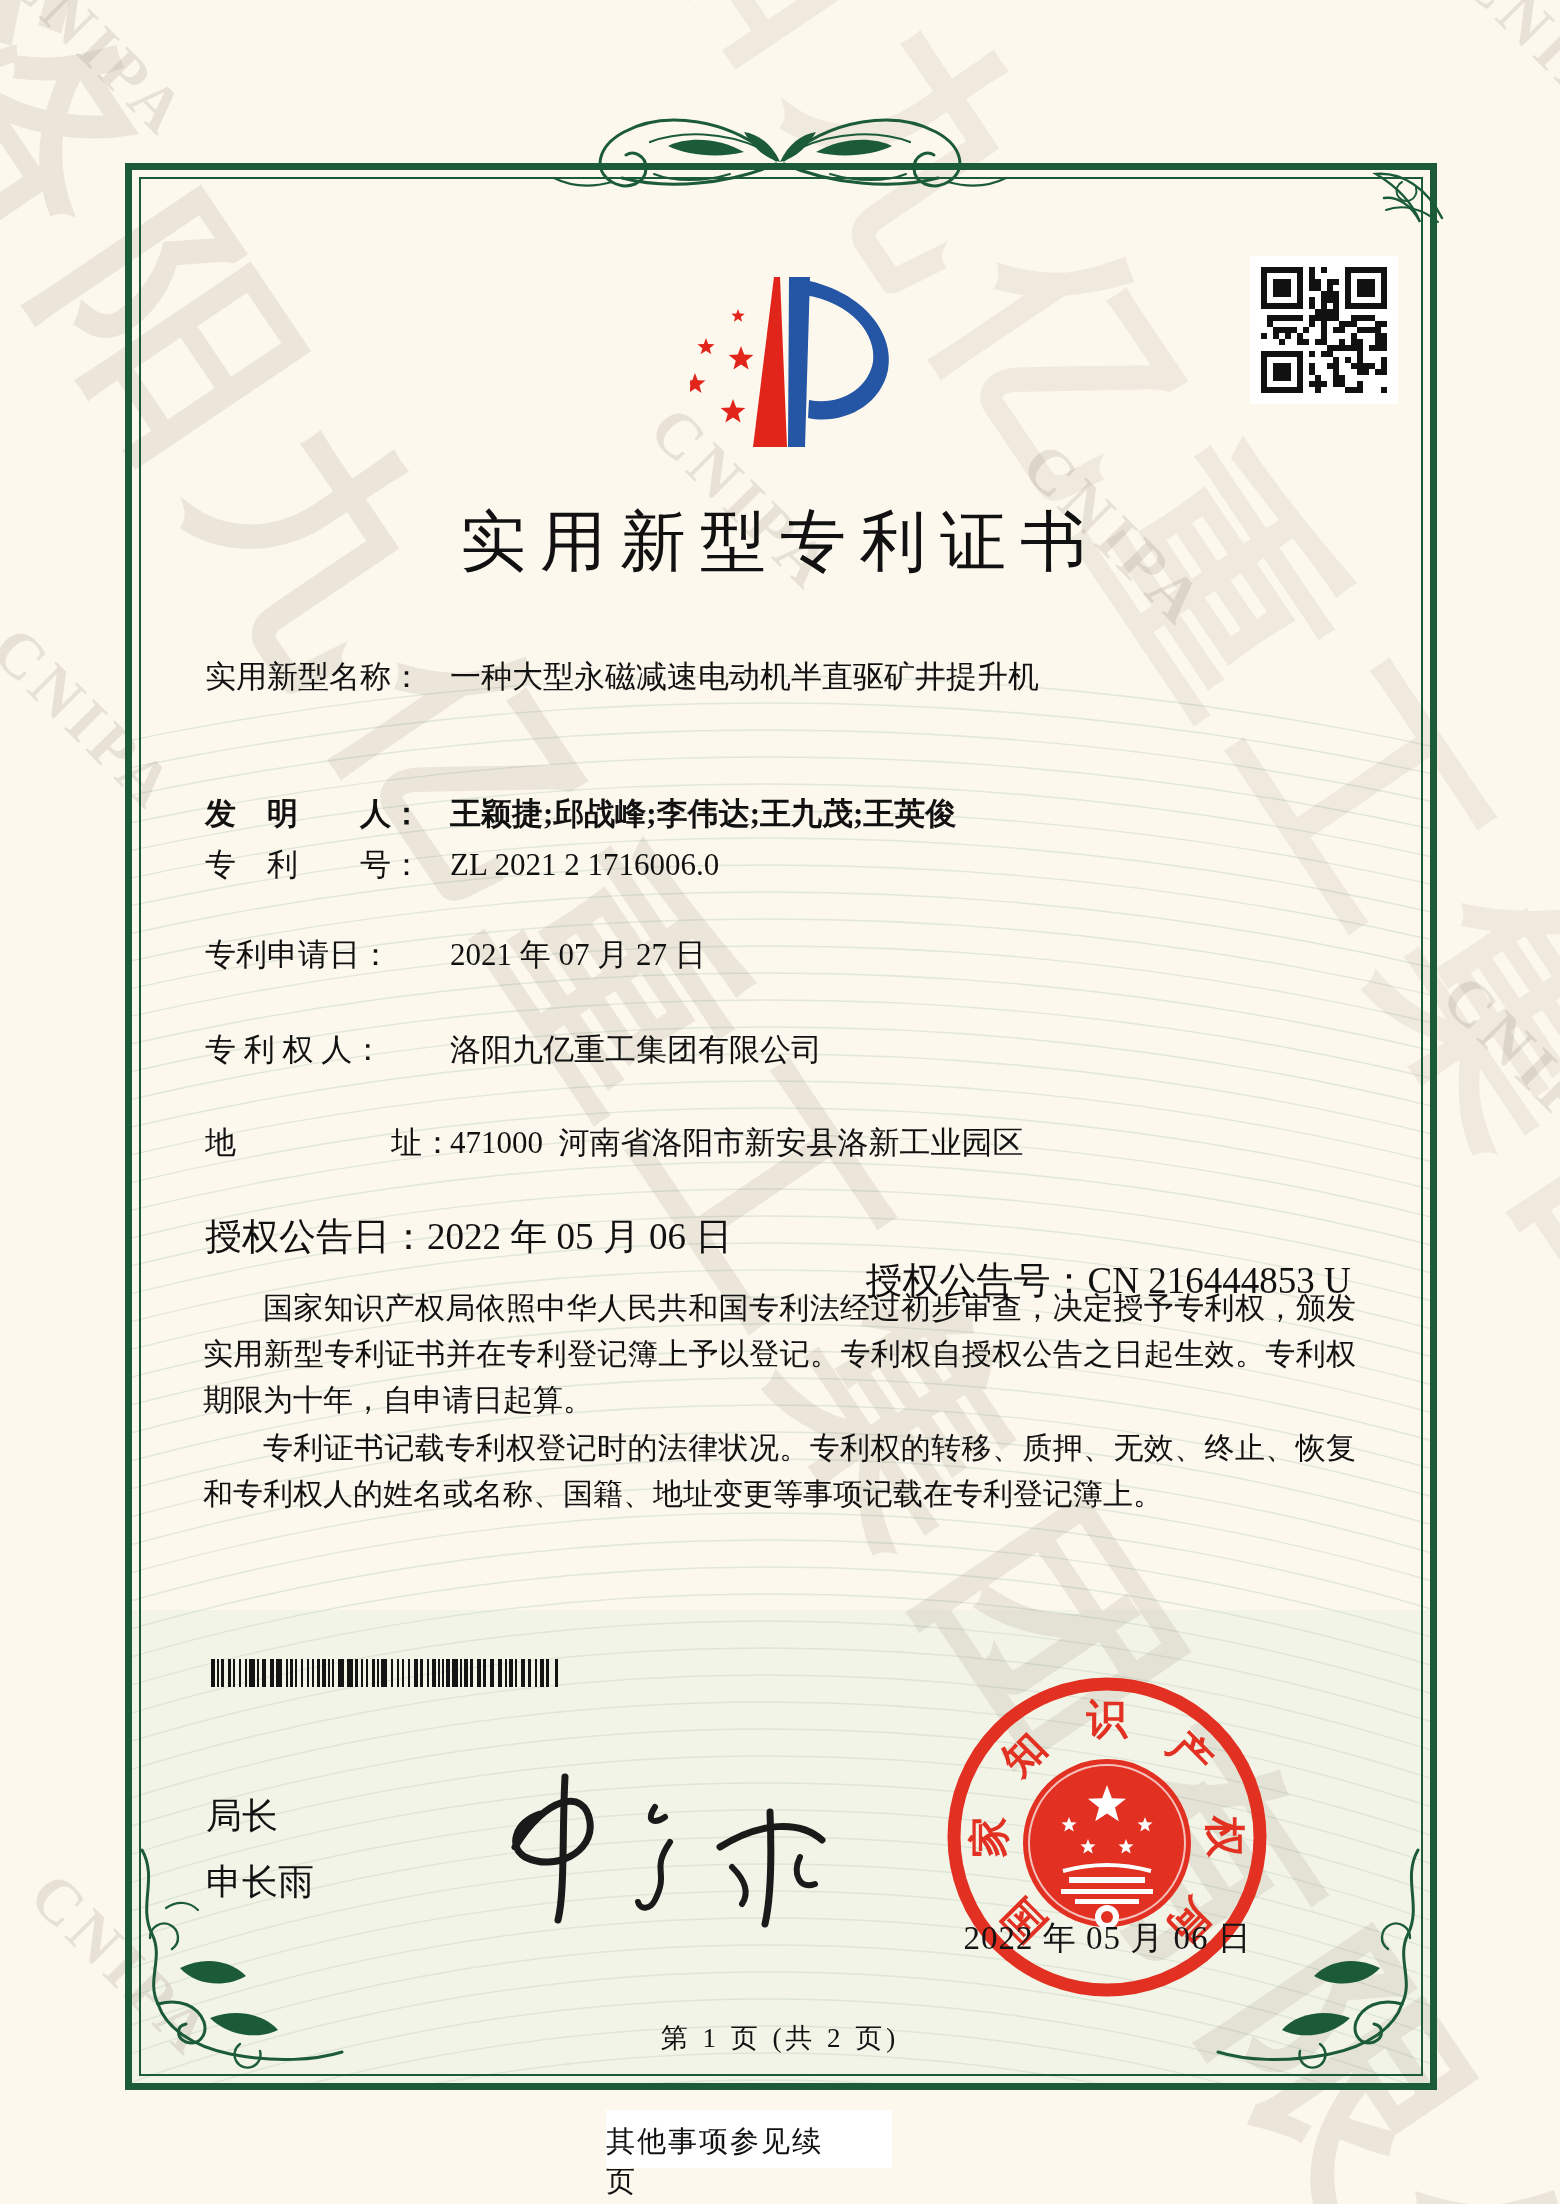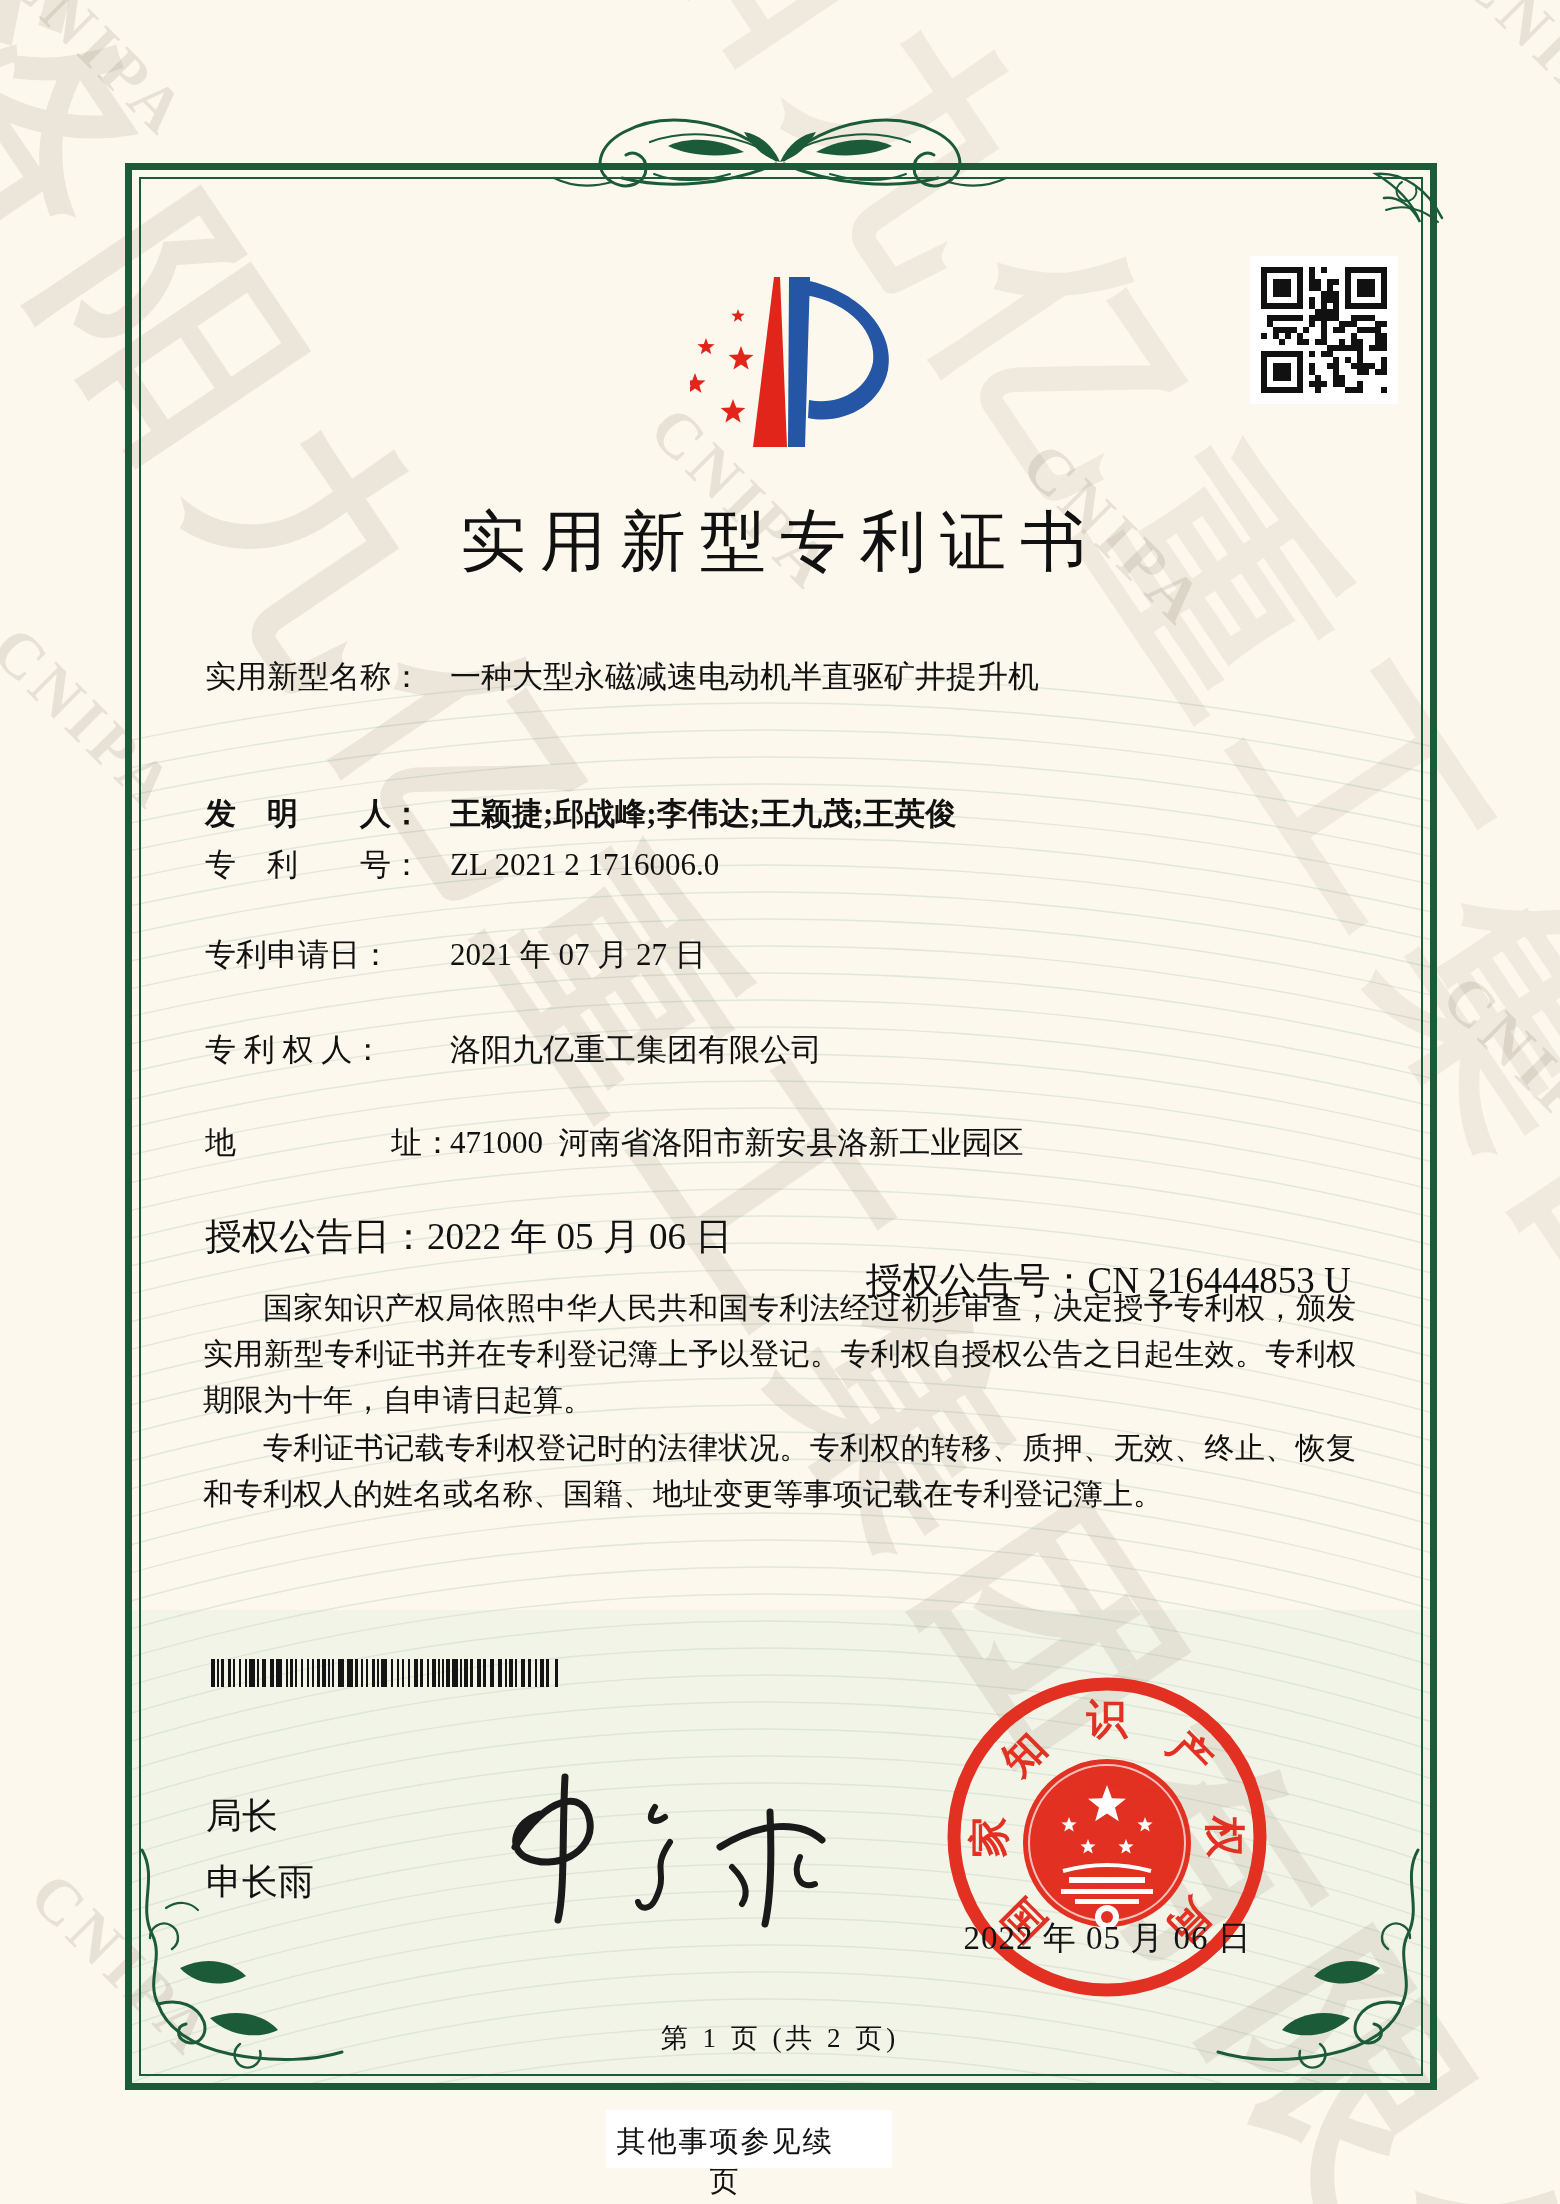--- a/index.html
+++ b/index.html
@@ -33,21 +33,21 @@
   .paras p{margin:0 0 2px 0;text-indent:2em;}
   .sig-pos{position:absolute;left:206px;top:1792px;font-size:36px;font-weight:500;z-index:5;
            font-family:"Liberation Sans","DejaVu Sans",sans-serif;}
   .sig-name{position:absolute;left:206px;top:1858px;font-size:36px;font-weight:500;z-index:5;
            font-family:"Liberation Sans","DejaVu Sans",sans-serif;}
   .seal-date{position:absolute;left:935px;top:1916px;width:345px;text-align:center;font-size:33px;
              letter-spacing:1px;z-index:7;color:#141414;}
   .pageinfo{position:absolute;left:0;top:2020px;width:100%;text-align:center;font-size:27px;
             letter-spacing:4px;z-index:5;}
   .contband{position:absolute;left:606px;top:2110px;width:286px;height:58px;background:#fff;z-index:4;}
-  .contnote{position:absolute;left:606px;top:2122px;width:238px;text-align:center;font-size:29px;
+  .contnote{position:absolute;left:606px;top:2122px;width:238px;font-size:29px;
             letter-spacing:2px;z-index:5;}
   .qrbox{position:absolute;left:1250px;top:256px;width:148px;height:148px;background:#fff;z-index:5;
          display:flex;align-items:center;justify-content:center;}
   svg{display:block;}
 </style>
 </head>
 <body>
 
 <div class="page">
 

